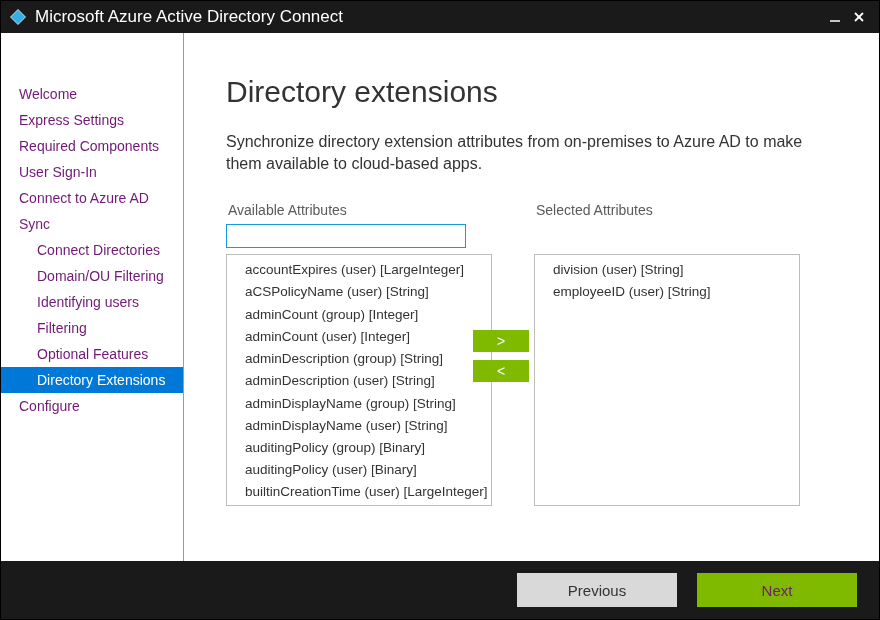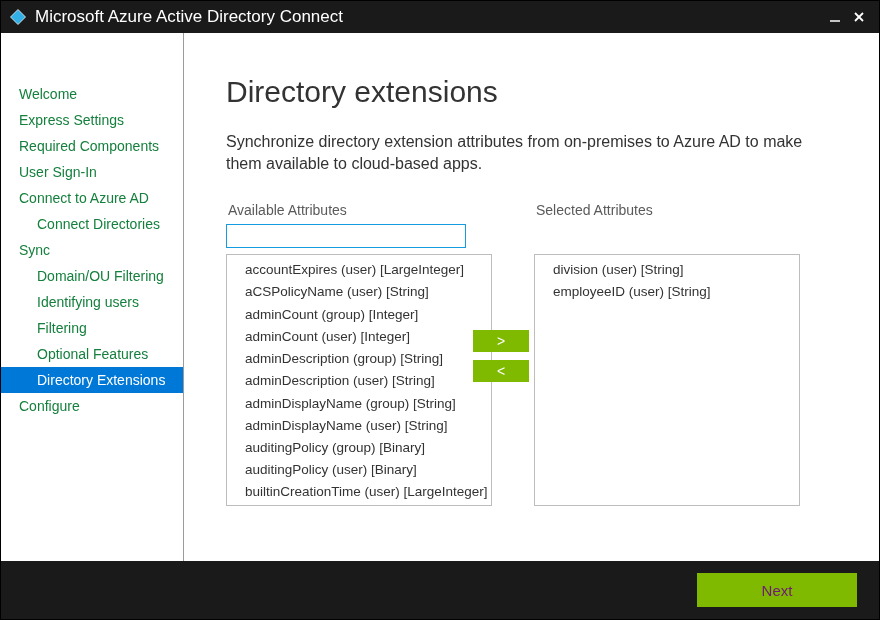--- a/index.html
+++ b/index.html
@@ -47,21 +47,21 @@
     overflow: hidden;
   }
   .sidebar {
     width: 183px;
     border-right: 1px solid #9b9b9b;
     padding-top: 48px;
     font-size: 14px;
   }
   .nav-item {
     padding: 5px 0 5px 18px;
-    color: #15803d;
+    color: #701a75;
     cursor: pointer;
     white-space: nowrap;
   }
   .nav-sub {
     padding-left: 36px;
   }
   .nav-item.active {
     background: #0078d7;
     color: #fff;
   }
@@ -191,22 +191,22 @@
   </div>
 
   <div class="body">
 
     <div class="sidebar" id="sidebar">
         <div class="nav-item">Welcome</div>
         <div class="nav-item">Express Settings</div>
         <div class="nav-item">Required Components</div>
         <div class="nav-item">User Sign-In</div>
         <div class="nav-item">Connect to Azure AD</div>
+        <div class="nav-item">Sync</div>
         <div class="nav-item nav-sub">Connect Directories</div>
-        <div class="nav-item">Sync</div>
         <div class="nav-item nav-sub">Domain/OU Filtering</div>
         <div class="nav-item nav-sub">Identifying users</div>
         <div class="nav-item nav-sub">Filtering</div>
         <div class="nav-item nav-sub">Optional Features</div>
         <div class="nav-item nav-sub active">Directory Extensions</div>
         <div class="nav-item">Configure</div>
       </div>
 
     <div class="main">
       <h1>Directory extensions</h1>
@@ -244,16 +244,17 @@
               <div class="listrow">division (user) [String]</div>
               <div class="listrow">employeeID (user) [String]</div>
             </div>
         </div>
 
       </div>
     </div>
   </div>
 
   <div class="footer">
+    <button class="btn btn-prev">Previous</button>
     <button class="btn btn-next">Next</button>
   </div>
 
 </div>
 
 </body></html>

